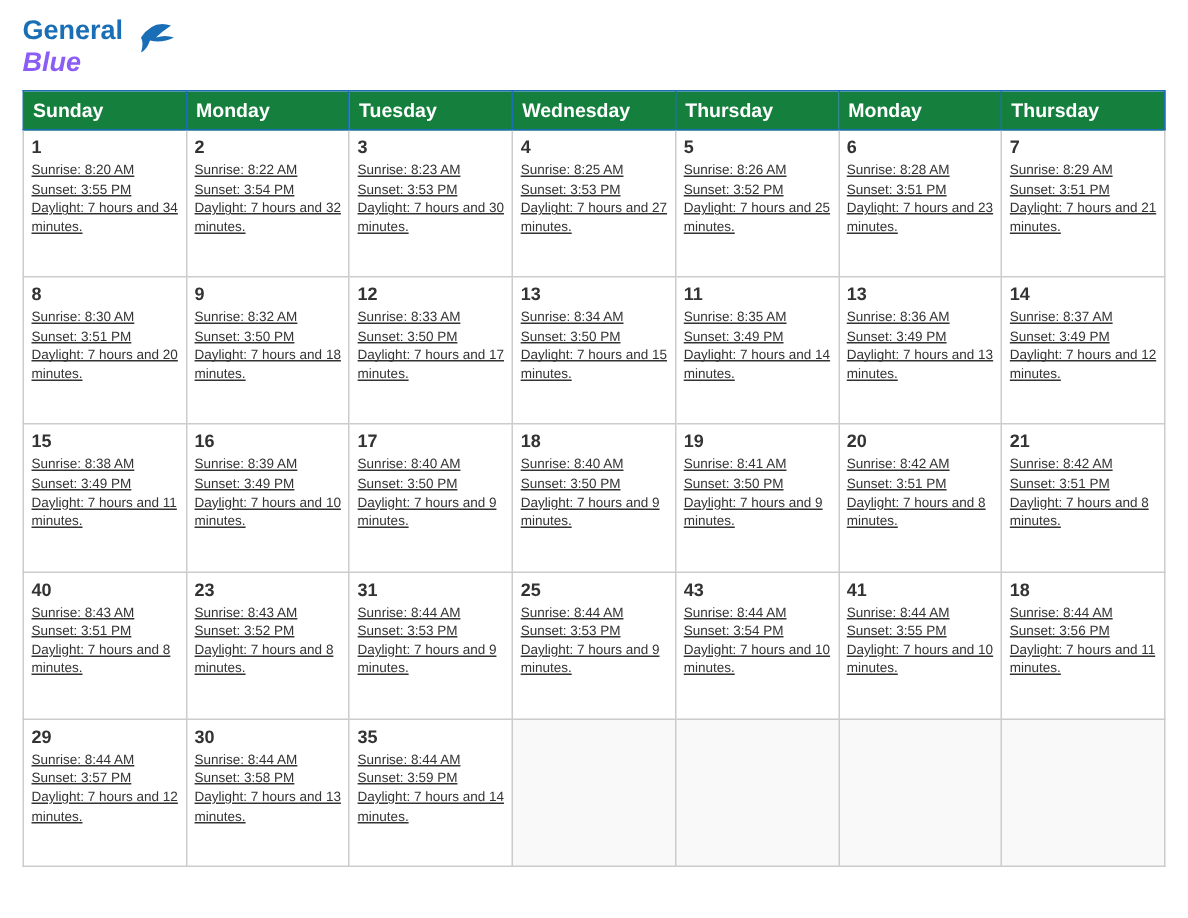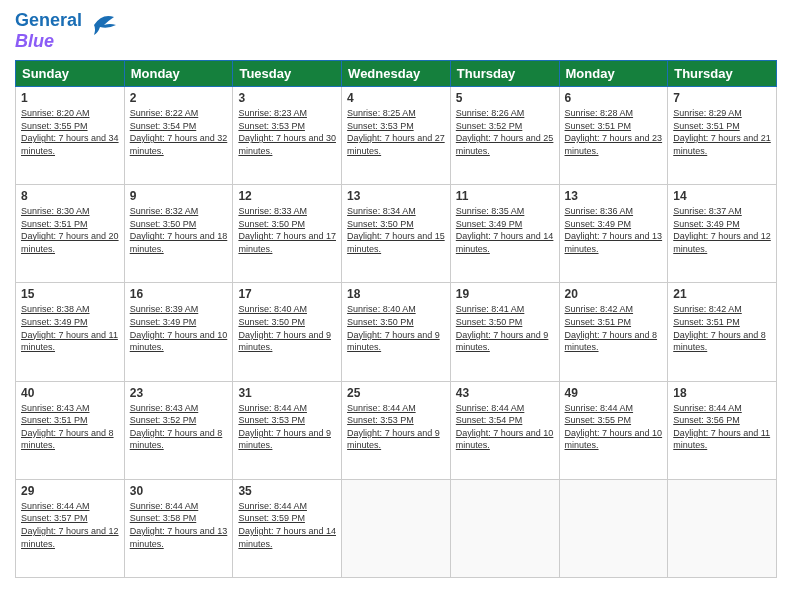--- a/index.html
+++ b/index.html
@@ -218,21 +218,21 @@
           </td>
           <td>
             <span class="day-num">25</span>
 <div class="day-info">Sunrise: 8:44 AM<br>Sunset: 3:53 PM<br>Daylight: 7 hours and 9 minutes.</div>
           </td>
           <td>
             <span class="day-num">43</span>
 <div class="day-info">Sunrise: 8:44 AM<br>Sunset: 3:54 PM<br>Daylight: 7 hours and 10 minutes.</div>
           </td>
           <td>
-            <span class="day-num">49</span>
+            <span class="day-num">41</span>
 <div class="day-info">Sunrise: 8:44 AM<br>Sunset: 3:55 PM<br>Daylight: 7 hours and 10 minutes.</div>
           </td>
           <td>
             <span class="day-num">18</span>
 <div class="day-info">Sunrise: 8:44 AM<br>Sunset: 3:56 PM<br>Daylight: 7 hours and 11 minutes.</div>
           </td>
         </tr>
         <tr>
           <td>
             <span class="day-num">29</span>

